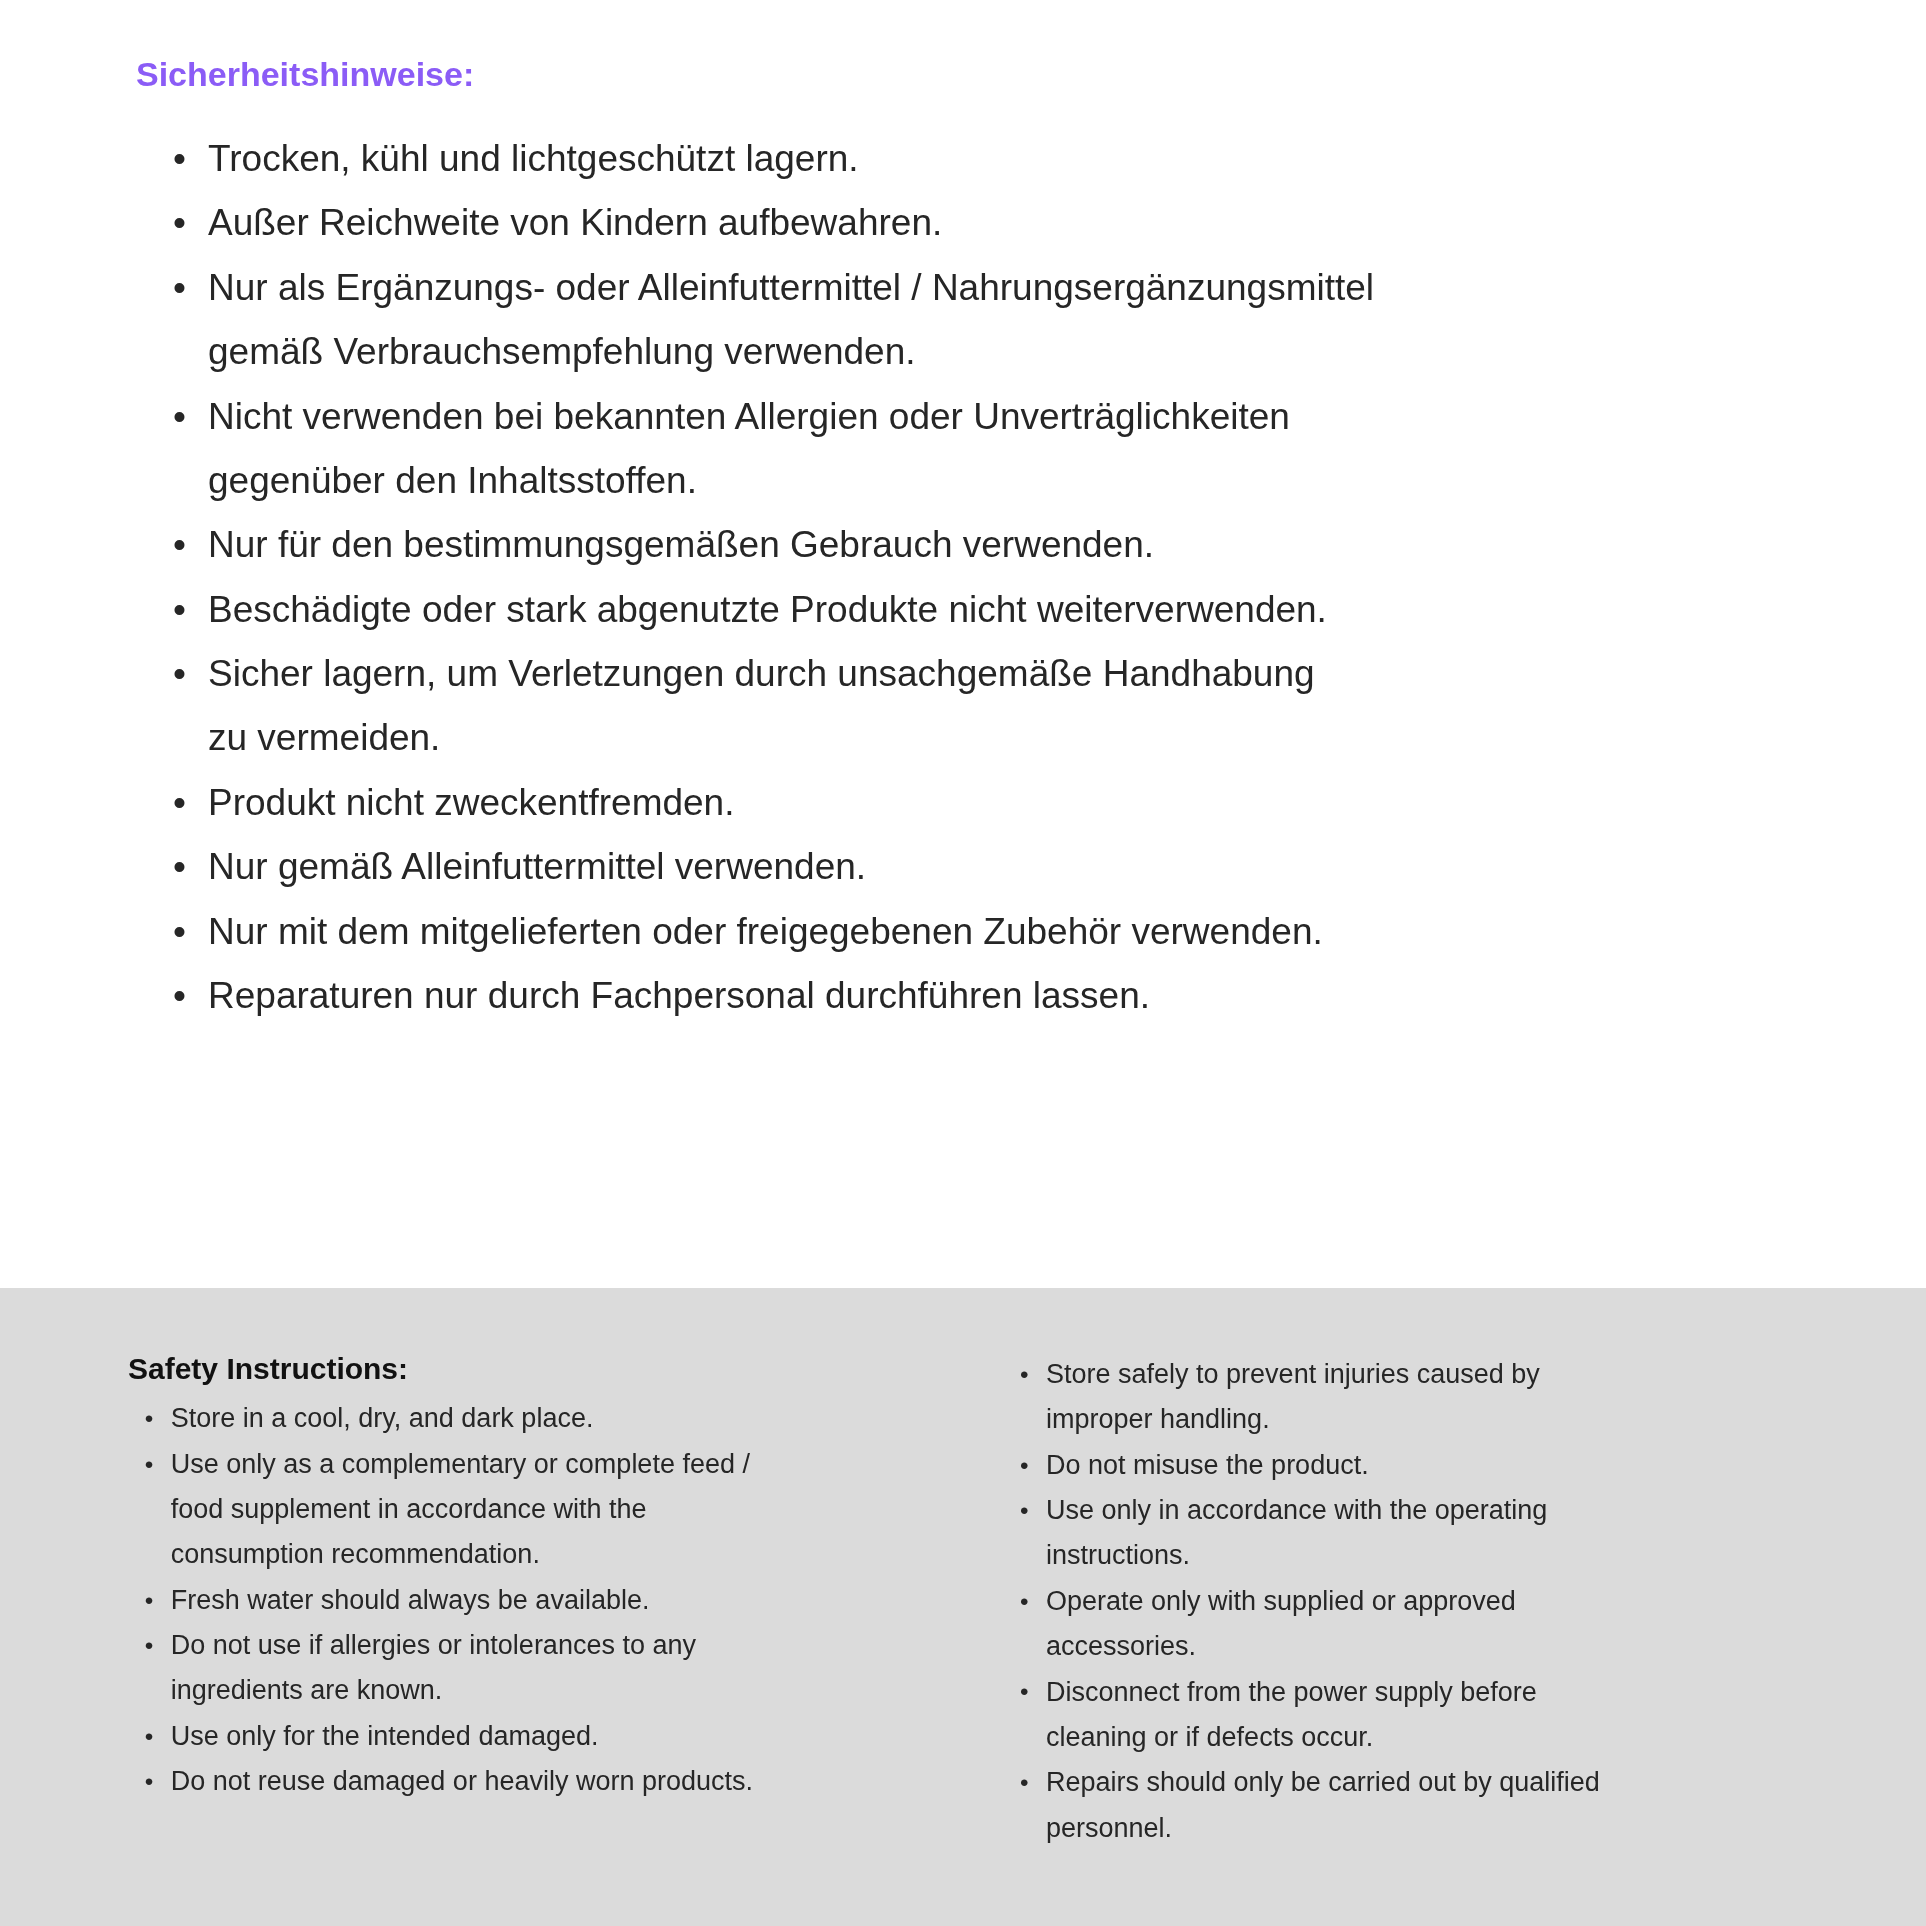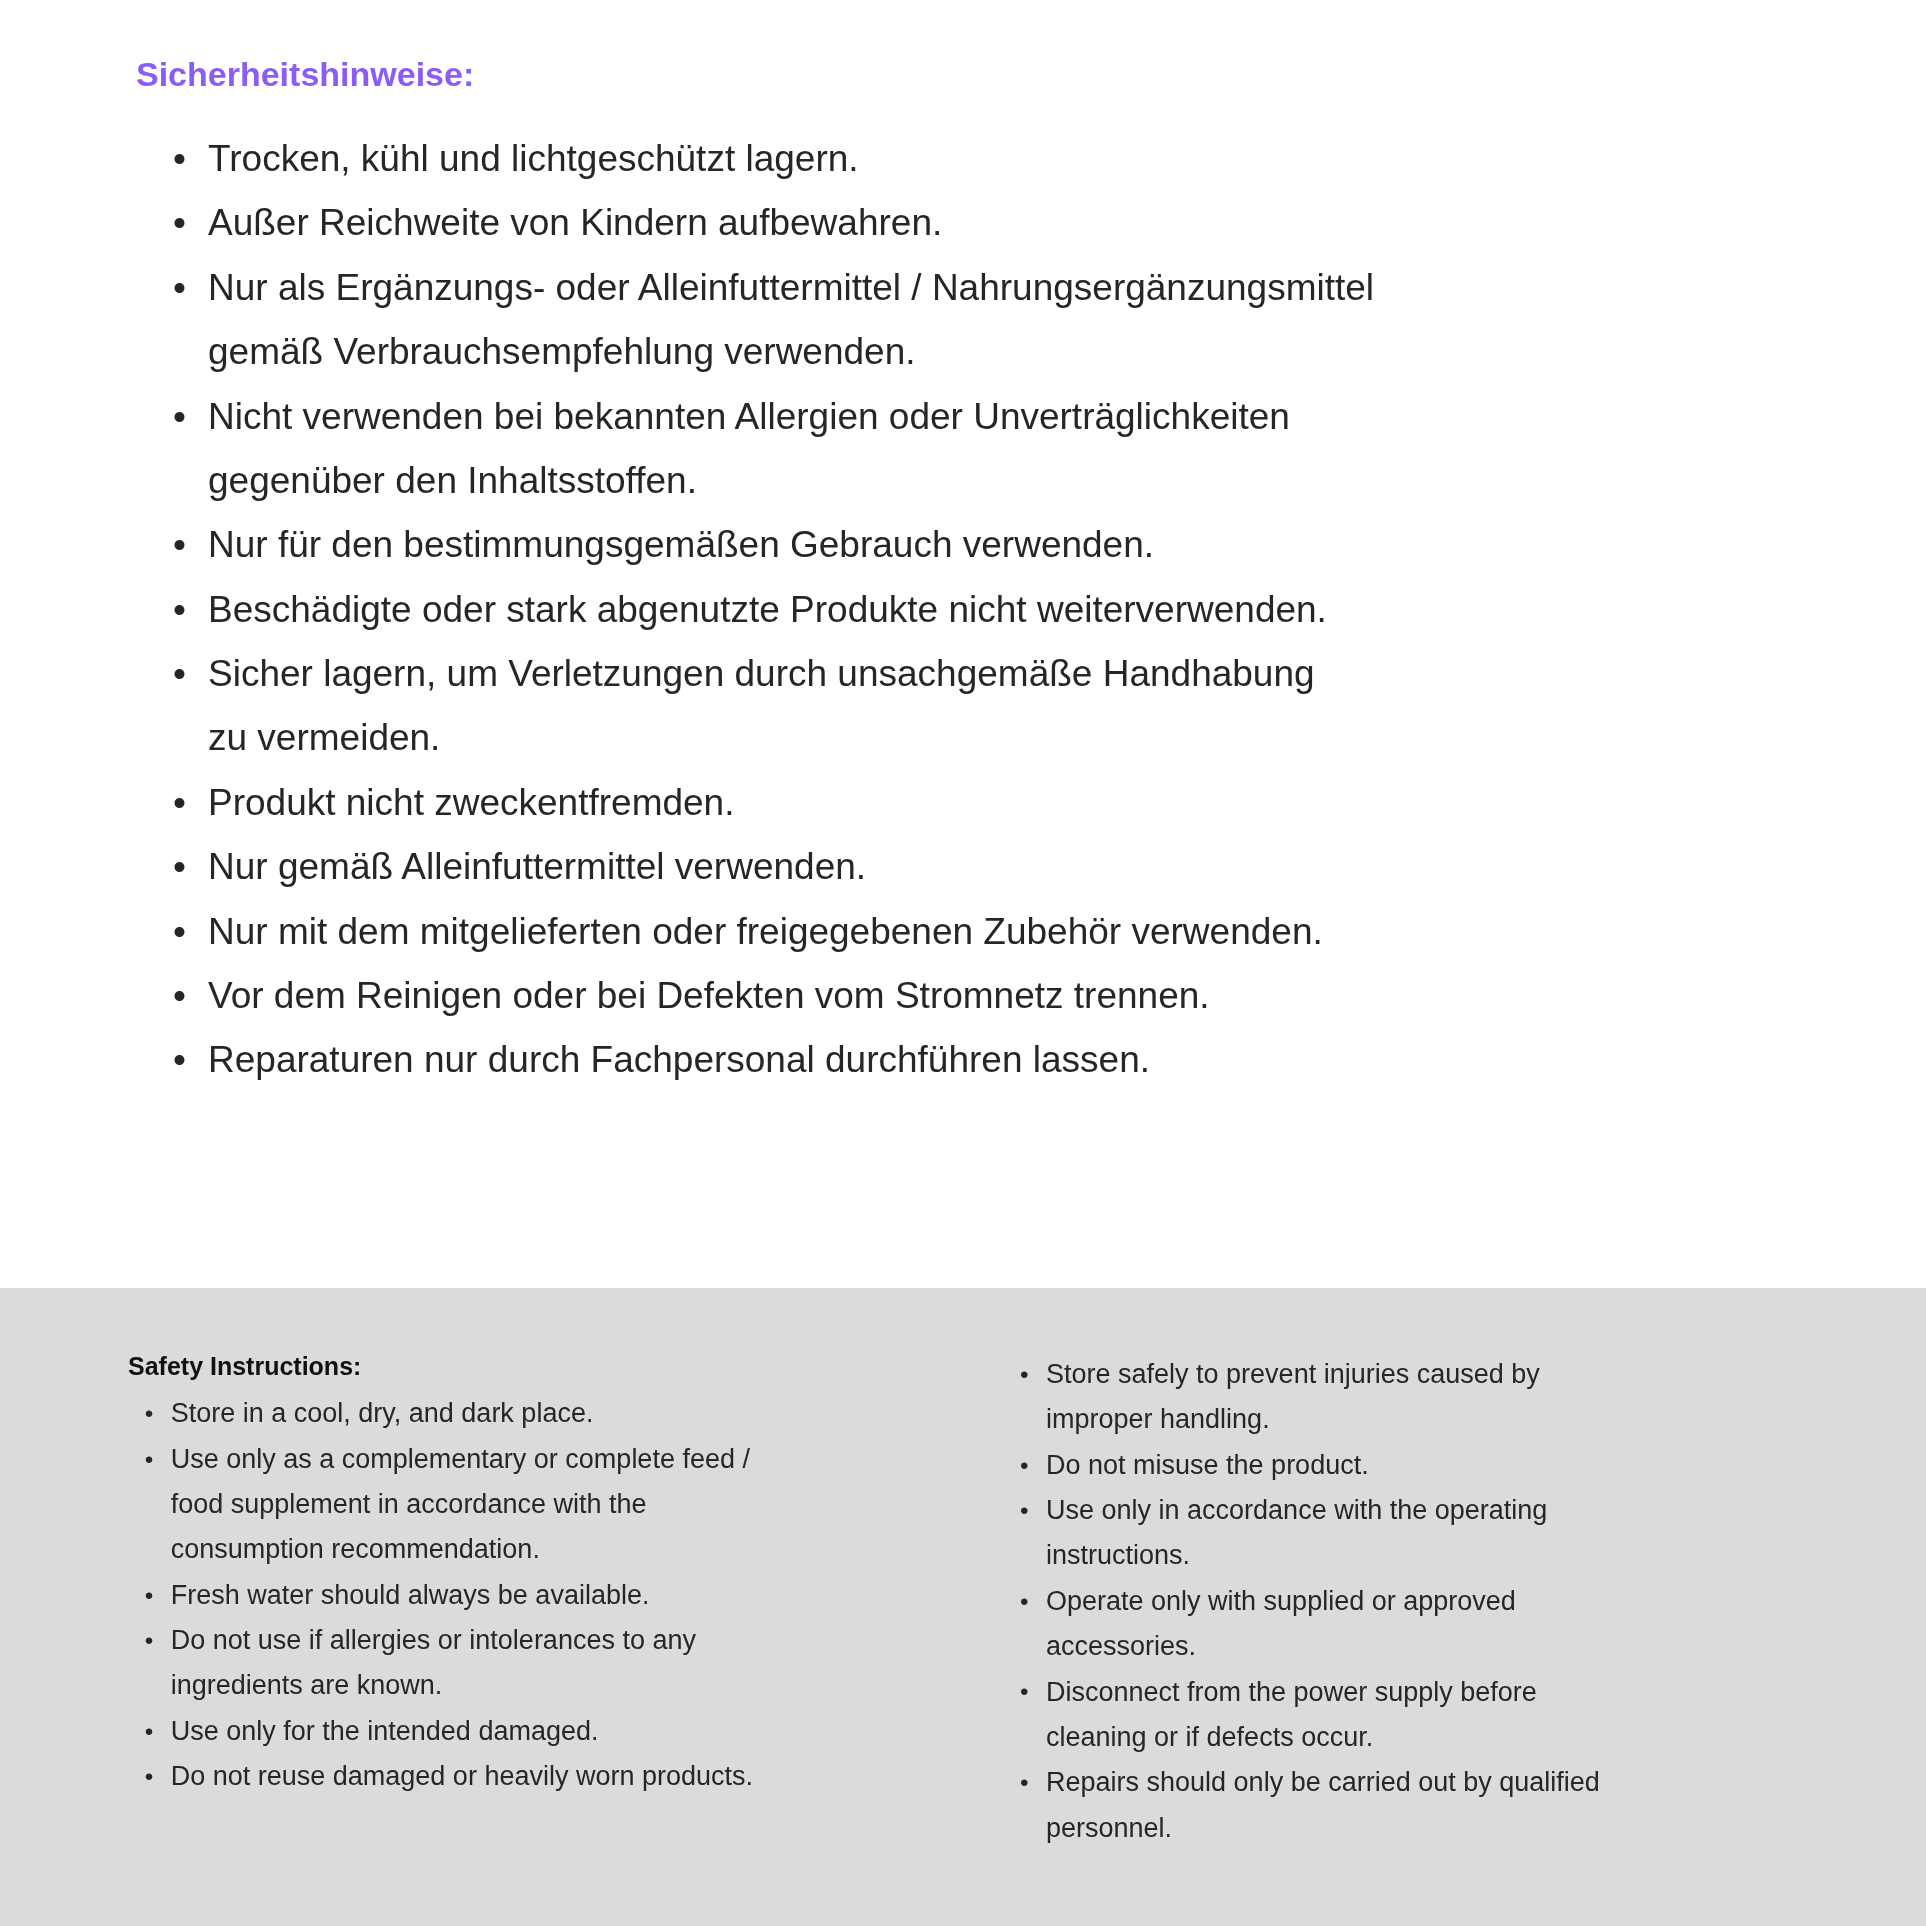--- a/index.html
+++ b/index.html
@@ -51,21 +51,21 @@
     box-sizing: border-box;
     height: 638px;
     background: #dbdbdb;
     padding: 64px 77px 0 128px;
     display: flex;
   }
   .col-left { flex: none; width: 892px; }
   .col-right { flex: 1; min-width: 0; }
   .english-title {
     margin: 0 0 10.3px 0;
-    font-size: 25px;
+    font-size: 30px;
     font-weight: 700;
     color: #111111;
   }
   .english-list {
     list-style: none;
     margin: 0;
     padding: 0 0 0 16.7px;
   }
   .col-right .english-list { padding-left: 0; }
   .english-list li {
@@ -99,21 +99,20 @@
 gemäß Verbrauchsempfehlung verwenden.</li>
         <li>Nicht verwenden bei bekannten Allergien oder Unverträglichkeiten
 gegenüber den Inhaltsstoffen.</li>
         <li>Nur für den bestimmungsgemäßen Gebrauch verwenden.</li>
         <li>Beschädigte oder stark abgenutzte Produkte nicht weiterverwenden.</li>
         <li>Sicher lagern, um Verletzungen durch unsachgemäße Handhabung
 zu vermeiden.</li>
         <li>Produkt nicht zweckentfremden.</li>
         <li>Nur gemäß Alleinfuttermittel verwenden.</li>
         <li>Nur mit dem mitgelieferten oder freigegebenen Zubehör verwenden.</li>
-        <li>Vor dem Reinigen oder bei Defekten vom Stromnetz trennen.</li>
         <li>Reparaturen nur durch Fachpersonal durchführen lassen.</li>
       </ul>
   </section>
 
   <section class="english-section">
     <div class="col-left">
       <h2 class="english-title">Safety Instructions:</h2>
       <ul class="english-list">
           <li>Store in a cool, dry, and dark place.</li>
           <li>Use only as a complementary or complete feed /

